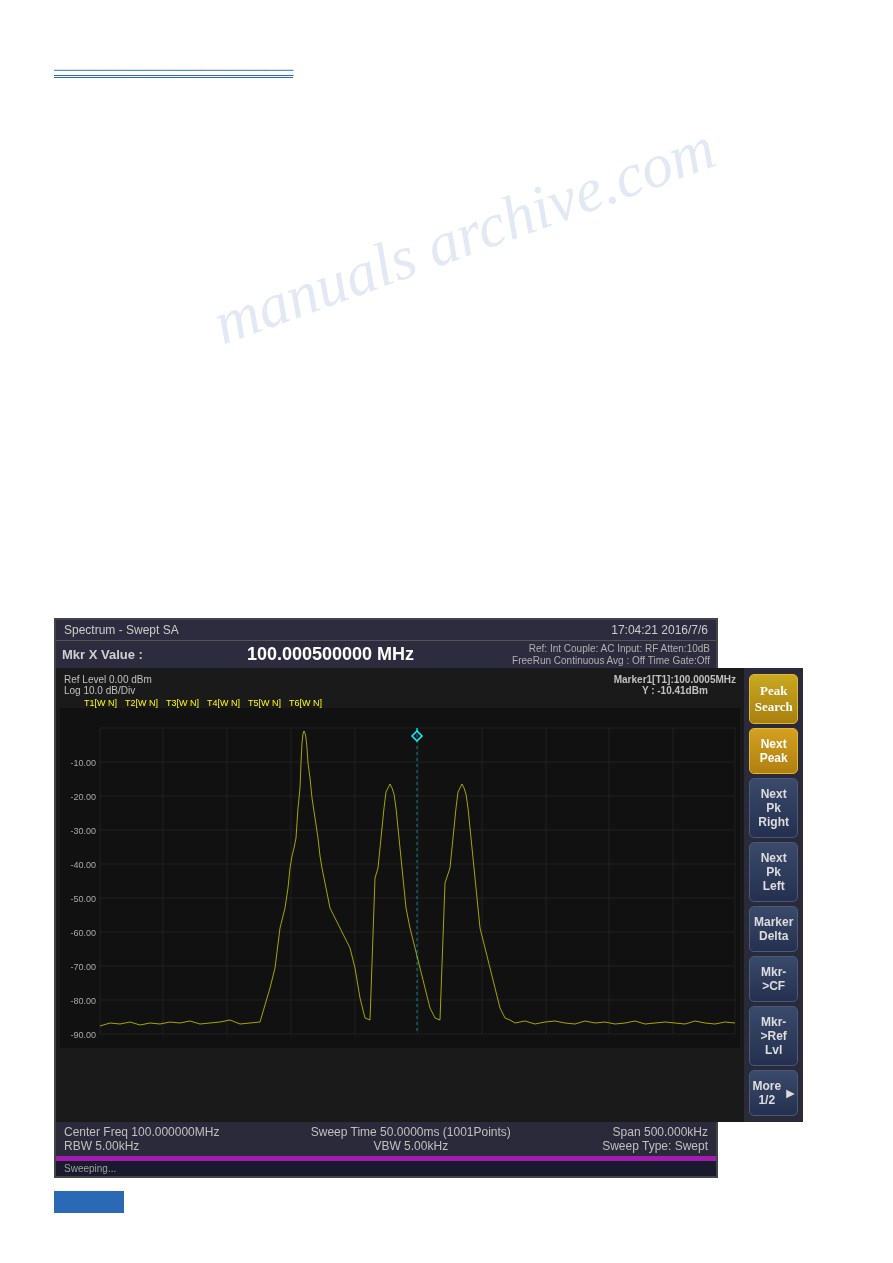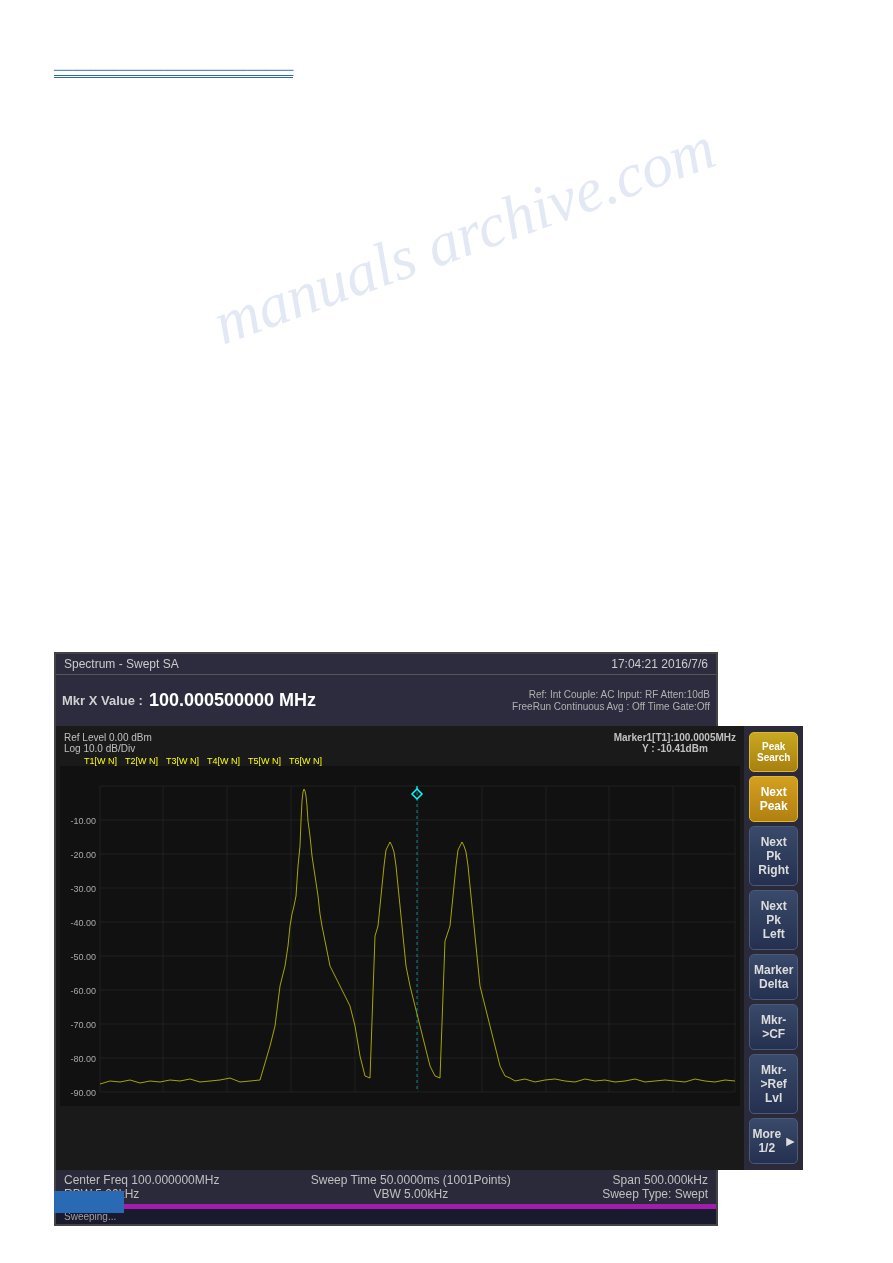--- a/index.html
+++ b/index.html
@@ -16,21 +16,21 @@
       top: 62px;
       left: 54px;
       color: #2a6ab5;
       text-decoration: underline;
       font-size: 13px;
       border-bottom: 1px solid #2a6ab5;
     }
 
     .instrument-container {
       position: absolute;
-      top: 652px;
+      top: 618px;
       left: 54px;
       width: 664px;
       background: #4d7c0f;
       border: 2px solid #444;
     }
 
     
     .title-bar {
       background: #2c2c3e;
       display: flex;
@@ -39,24 +39,25 @@
       padding: 3px 8px;
       color: #cccccc;
       font-size: 12px;
     }
 
     
     .header-row {
       background: #2c2c3e;
       display: flex;
       align-items: center;
-      padding: 14px 6px;
+      padding: 2px 6px;
       border-top: 1px solid #555;
       color: #d0d0d0;
       font-size: 11px;
+      text-align: center;
     }
     .mkr-label {
       color: #d0d0d0;
       font-size: 13px;
       font-weight: bold;
       white-space: nowrap;
       margin-right: 6px;
     }
     .mkr-value {
       color: #ffffff;
@@ -131,21 +132,22 @@
       border-radius: 5px;
       border: 1px solid #555;
       cursor: pointer;
       color: #ffffff;
     }
 
     .btn-peak-search {
       background: linear-gradient(180deg, #c8a820 0%, #a88010 100%);
       border-color: #e0b830;
       color: #fff;
-      font-size: 10px;
+      font-size: 13px;
+      font-family: Liberation Serif, serif;
     }
 
     .btn-next-peak {
       background: linear-gradient(180deg, #d4a020 0%, #b08010 100%);
       border-color: #e0b830;
       color: #fff;
     }
 
     .btn-default {
       background: linear-gradient(180deg, #3a4a6a 0%, #253050 100%);

